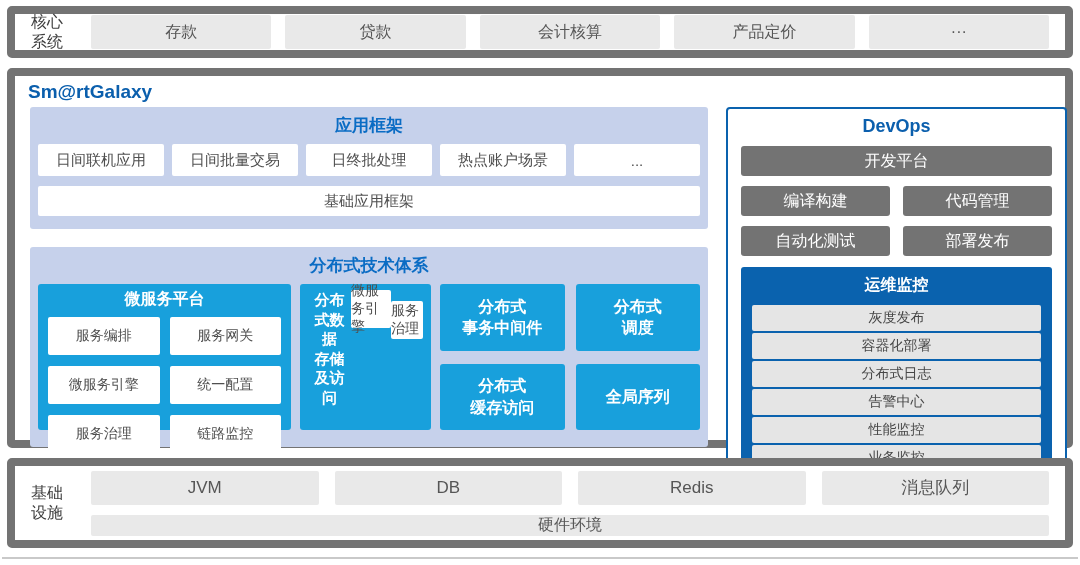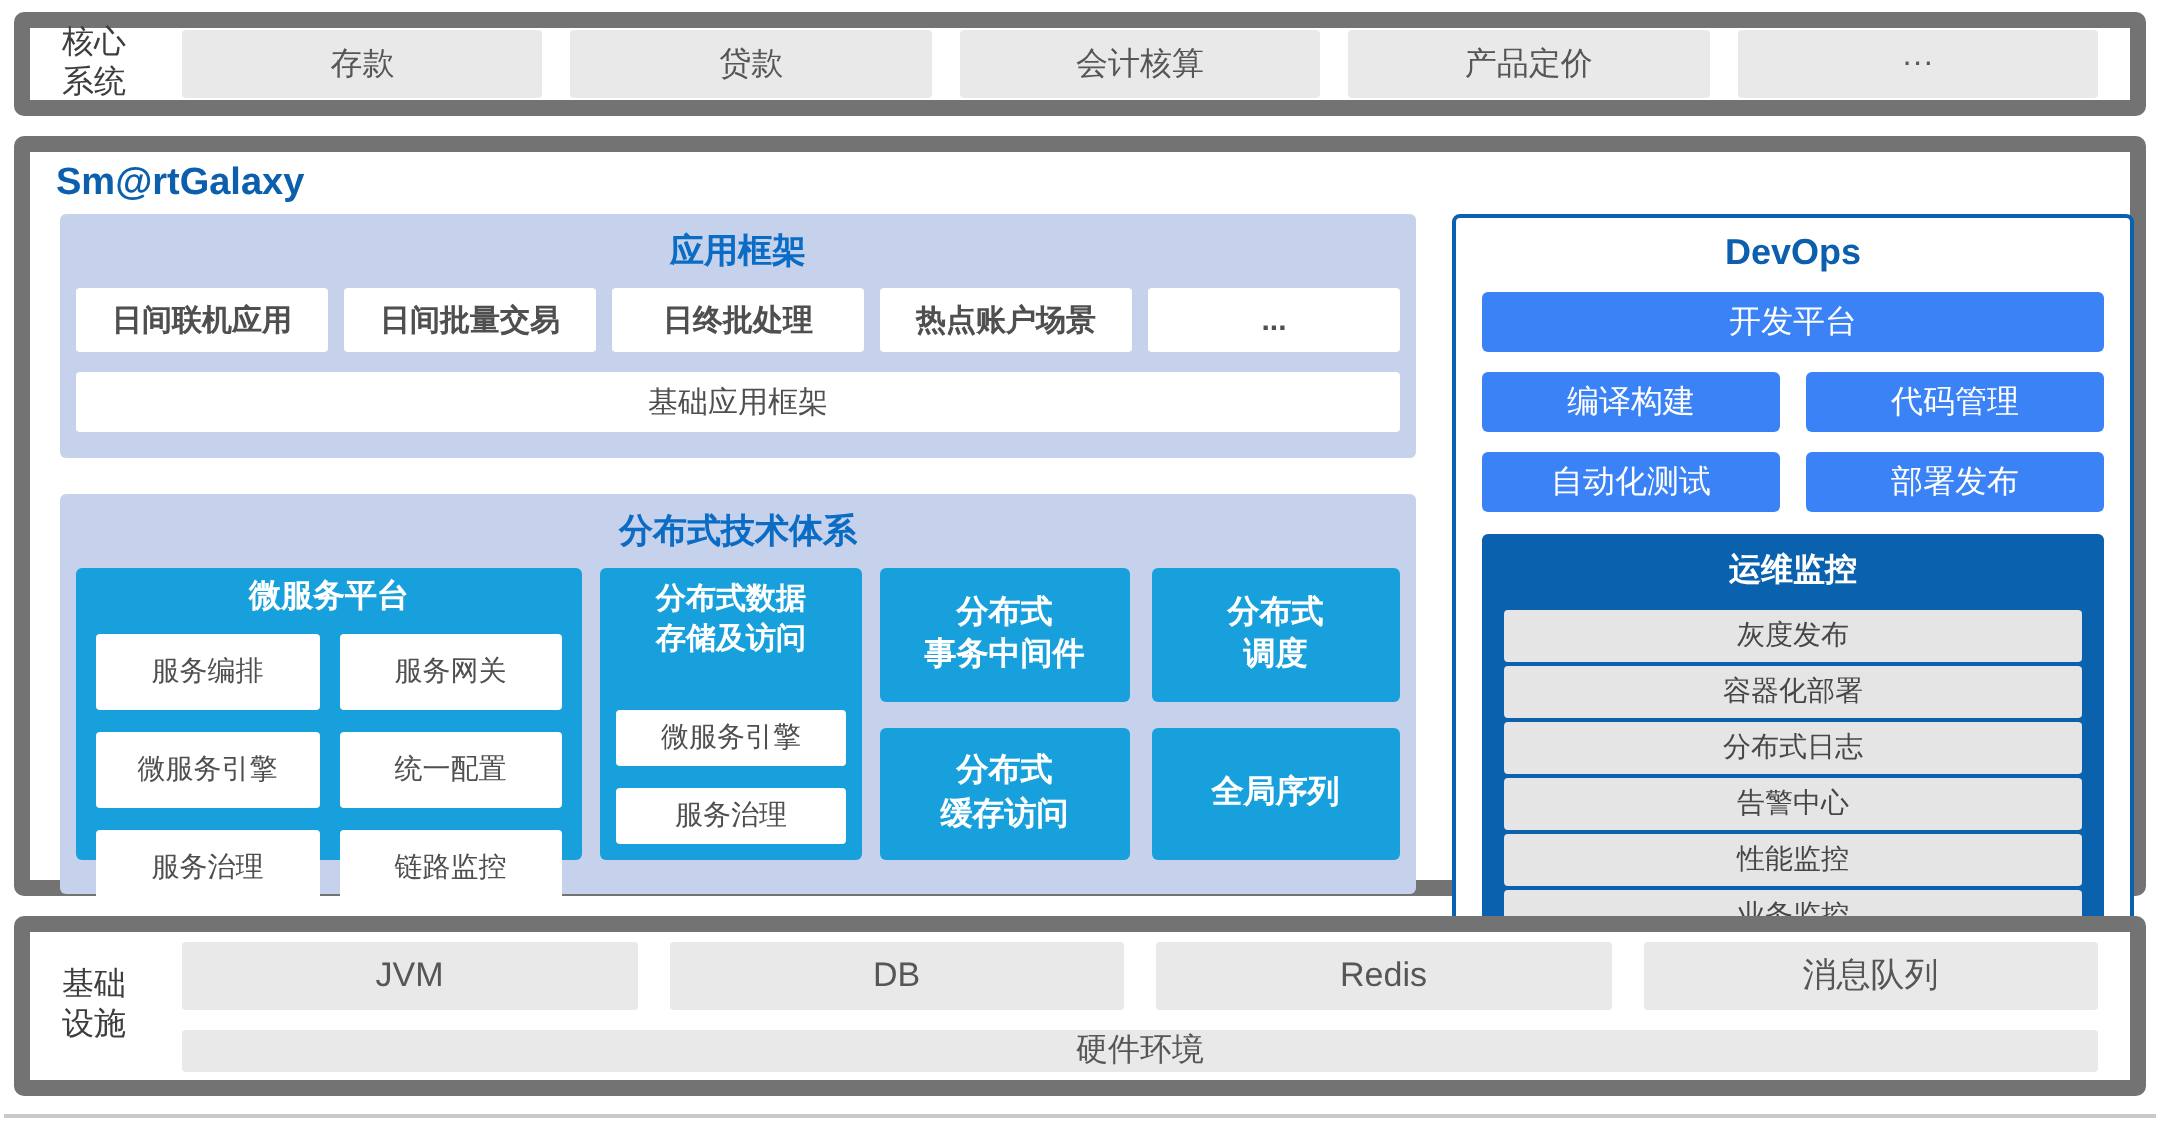--- a/index.html
+++ b/index.html
@@ -26,52 +26,52 @@
   
   .galaxy-box { top:68px; height:380px; }
   .galaxy-title { color:#0b5fad; font-weight:bold; font-size:19px; padding:5px 0 0 13px; }
   .blue-panel { position:absolute; left:15px; width:678px; background:#c6d1eb; border-radius:3px; padding:5px 8px 8px; }
   .panel-title { text-align:center; color:#0a6cc4; font-weight:bold; font-size:17px; margin:2px 0 7px; }
   .white-box {
     background:#fff; border-radius:2px; color:#4f4f4f; font-size:15px;
     display:flex; align-items:center; justify-content:center; height:32px;
   }
   .app-framework { top:31px; height:122px; }
-  .apps-row { display:flex; gap:8px;font-weight:bold; }
+  .apps-row { display:flex; gap:8px; }
   .apps-row .white-box { flex:1; }
   .base-box { margin-top:10px; height:30px; }
   
   .distributed { top:171px; height:200px; }
   .dist-grid { display:flex; gap:9px; height:146px; }
   .cyan { background:#18a0dc; border-radius:3px; color:#fff; }
   .cyan-title { color:#fff; font-weight:bold; font-size:16px; text-align:center; line-height:1.3; }
   .ms-block { width:253px; padding:5px 10px 8px; }
   .ms-block .cyan-title { margin-bottom:7px; }
   .ms-grid { display:grid; grid-template-columns:1fr 1fr; gap:11px 10px; }
   .mini-box {
     background:#fff; border-radius:2px; color:#4f4f4f; font-size:14px; height:38px;
     display:flex; align-items:center; justify-content:center;
   }
-  .storage-block { width:131px; padding:6px 8px 8px; display:flex; flex-direction:column; }
+  .storage-block { width:131px; padding:6px 8px 8px; display:flex; flex-direction:row; }
   .storage-block .cyan-title { font-size:15px; white-space:pre-line; margin-bottom:26px; }
   .storage-block .mini-box + .mini-box { margin-top:11px; }
   .right-grid { flex:1; display:grid; grid-template-columns:1fr 1fr; grid-template-rows:1fr 1fr; gap:13px 11px; }
   .cyan-cell {
     display:flex; align-items:center; justify-content:center; text-align:center;
     font-weight:bold; font-size:16px; line-height:1.35; white-space:pre-line;
   }
   
   .devops {
     position:absolute; left:711px; top:31px; width:341px; height:440px;
     background:#fff; border:2px solid #0a62ae; border-radius:4px;
     padding:5px 13px 12px; display:flex; flex-direction:column;
   }
   .devops-title { text-align:center; color:#0b5fad; font-weight:bold; font-size:18px; margin:2px 0 9px; }
   .dark-btn {
-    background:#3b82f6; color:#fff; border-radius:3px; height:30px; font-size:16px;
+    background:#737373; color:#fff; border-radius:3px; height:30px; font-size:16px;
     display:flex; align-items:center; justify-content:center;
   }
   .btn-row { display:flex; gap:13px; margin-top:10px; }
   .btn-row .dark-btn { flex:1; }
   .ops-block { flex:1; margin-top:11px; background:#0a62ae; border-radius:3px; padding:5px 11px 10px; }
   .ops-title { color:#fff; font-weight:bold; font-size:16px; text-align:center; margin:3px 0 9px; }
   .ops-grid { display:grid; grid-template-columns:1fr; gap:2px 12px; }
   .ops-box {
     background:#e5e5e5; color:#474747; border-radius:2px; font-size:14px; height:26px;
     display:flex; align-items:center; justify-content:center;

